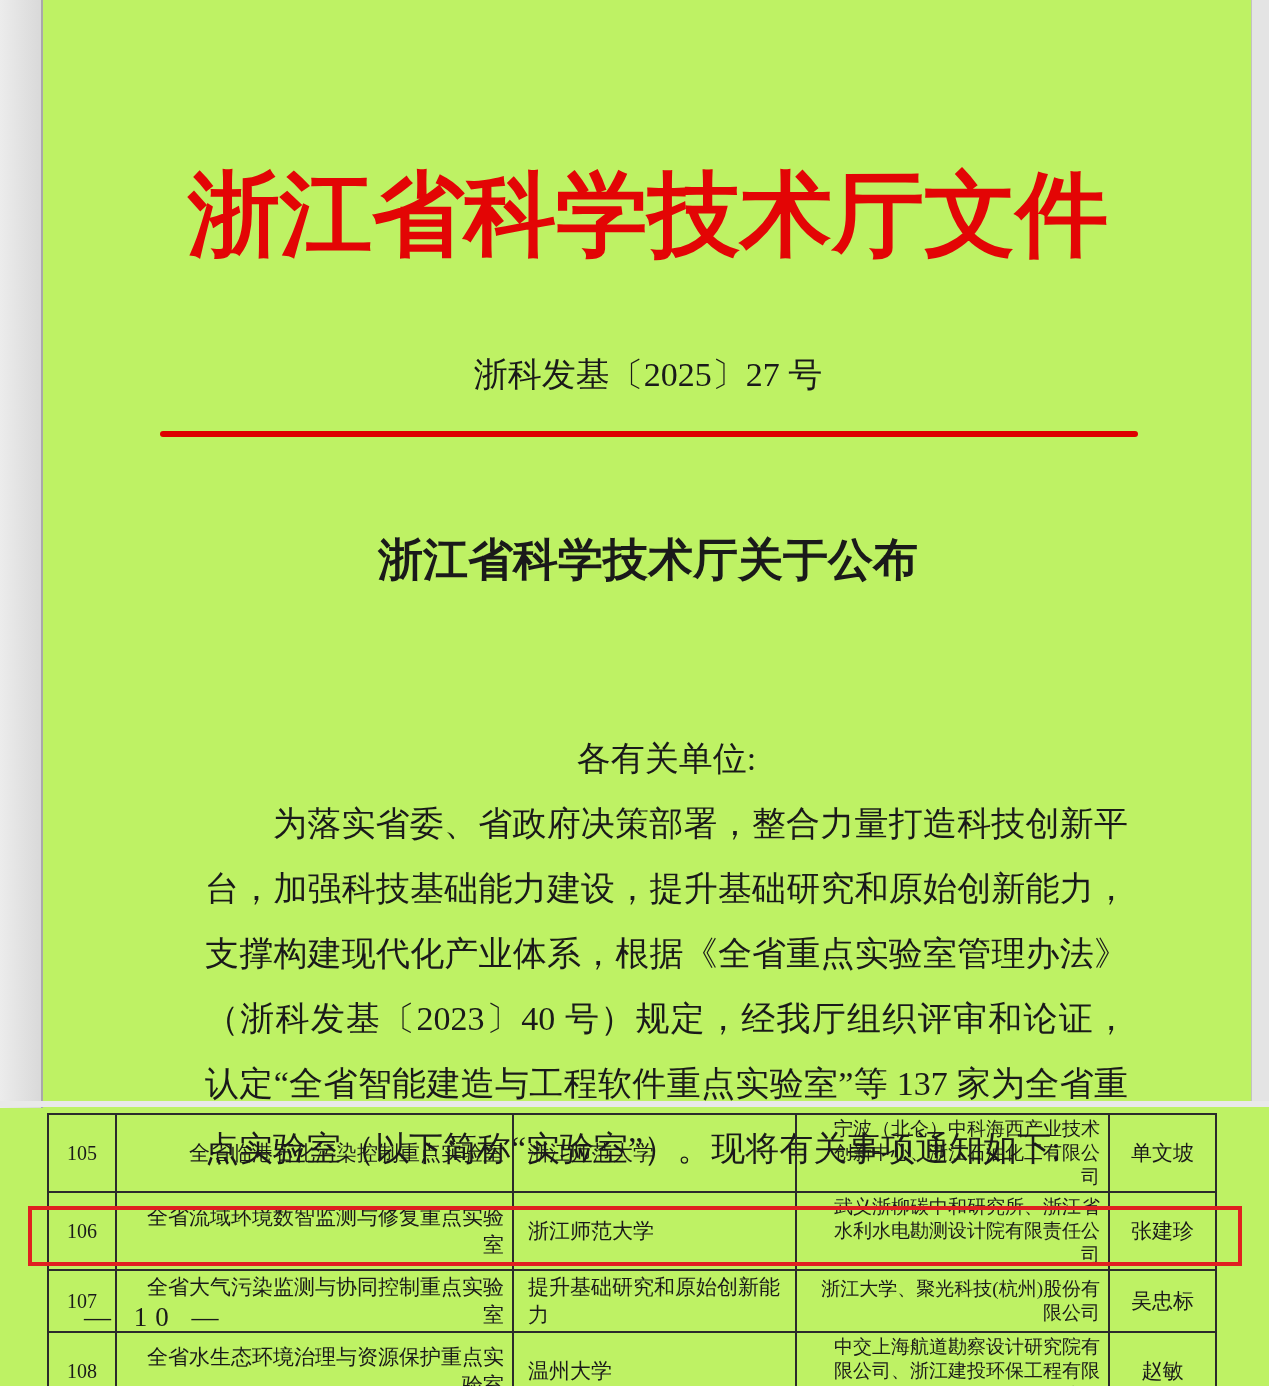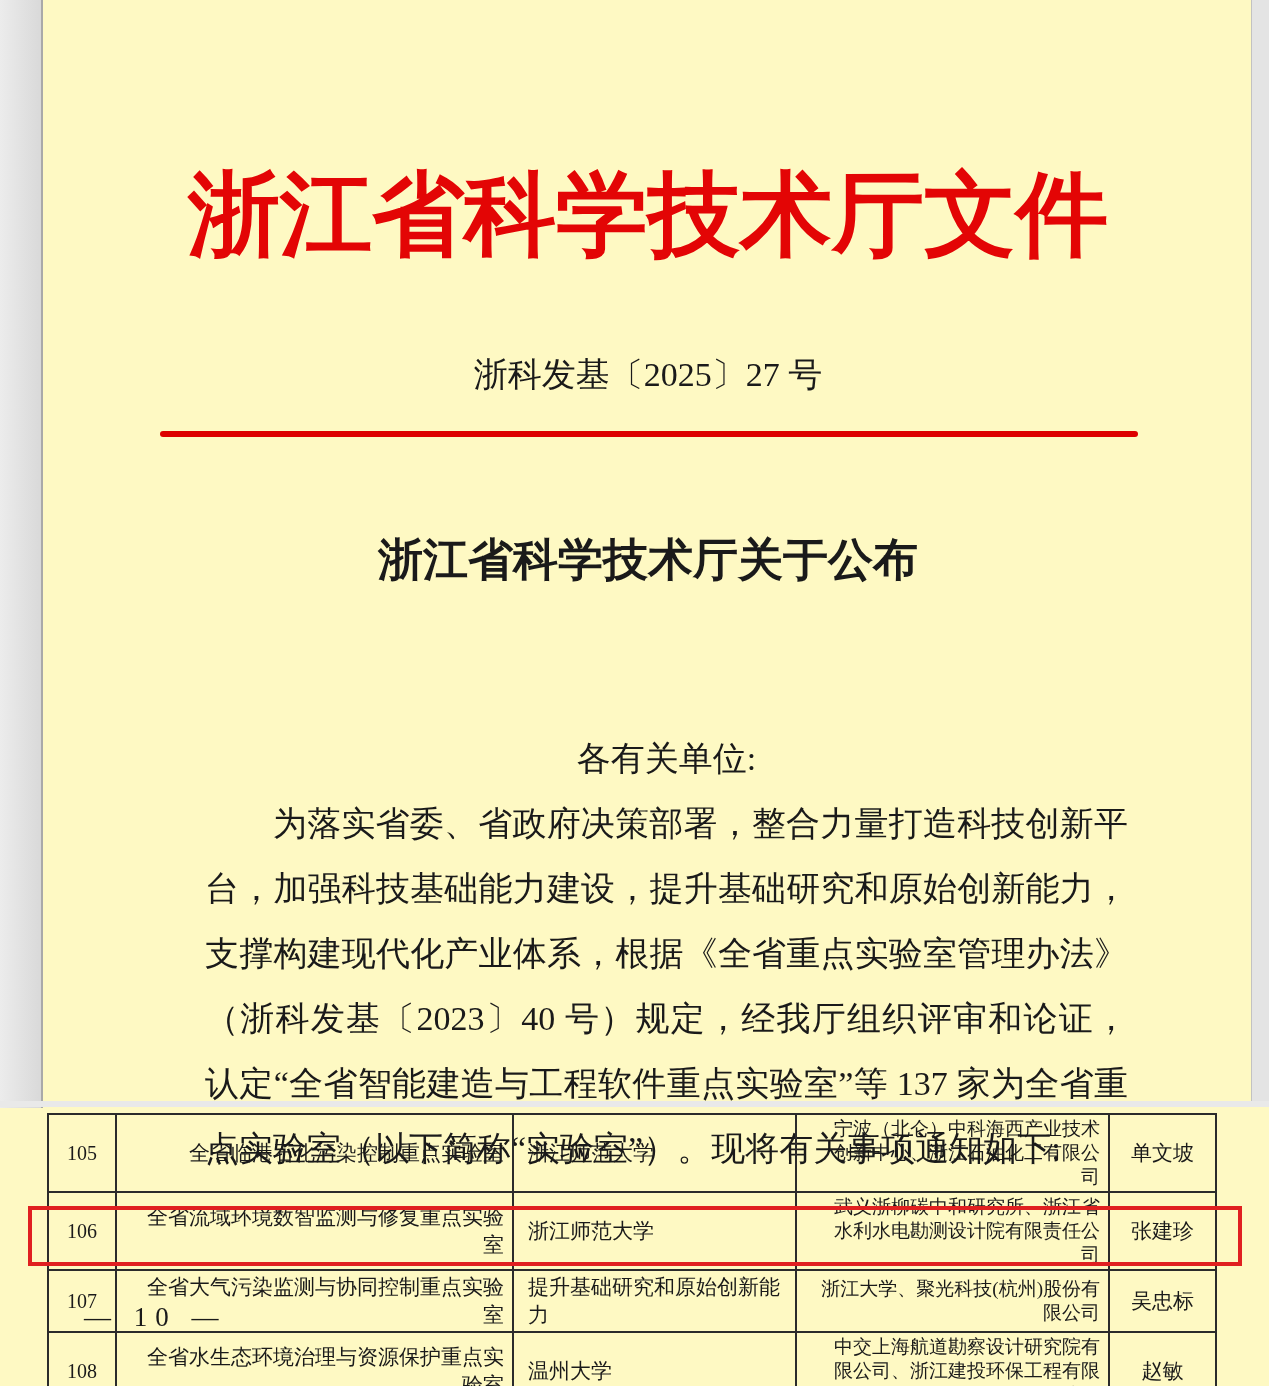--- a/index.html
+++ b/index.html
@@ -1,19 +1,19 @@
 <!DOCTYPE html>
 <html><head>
 <meta charset="utf-8">
 <style>
   * { margin:0; padding:0; box-sizing:border-box; }
   html,body { background:#f2f2f2; }
   .canvas {
     position:relative; width:1269px; height:1386px;
-    background:#fef9c3; overflow:hidden;
+    background:#bef264; overflow:hidden;
     font-family:"Liberation Serif","DejaVu Serif",serif;
     color:#1a1a1a;
   }
   .side-band-left {
     position:absolute; left:0; top:0; width:43px; height:1108px;
     background:linear-gradient(to right,#ececec,#d9d9d9);
     border-right:2px solid #a9a9a9;
   }
   .side-band-right {
     position:absolute; left:1251px; top:0; width:18px; height:1102px;

